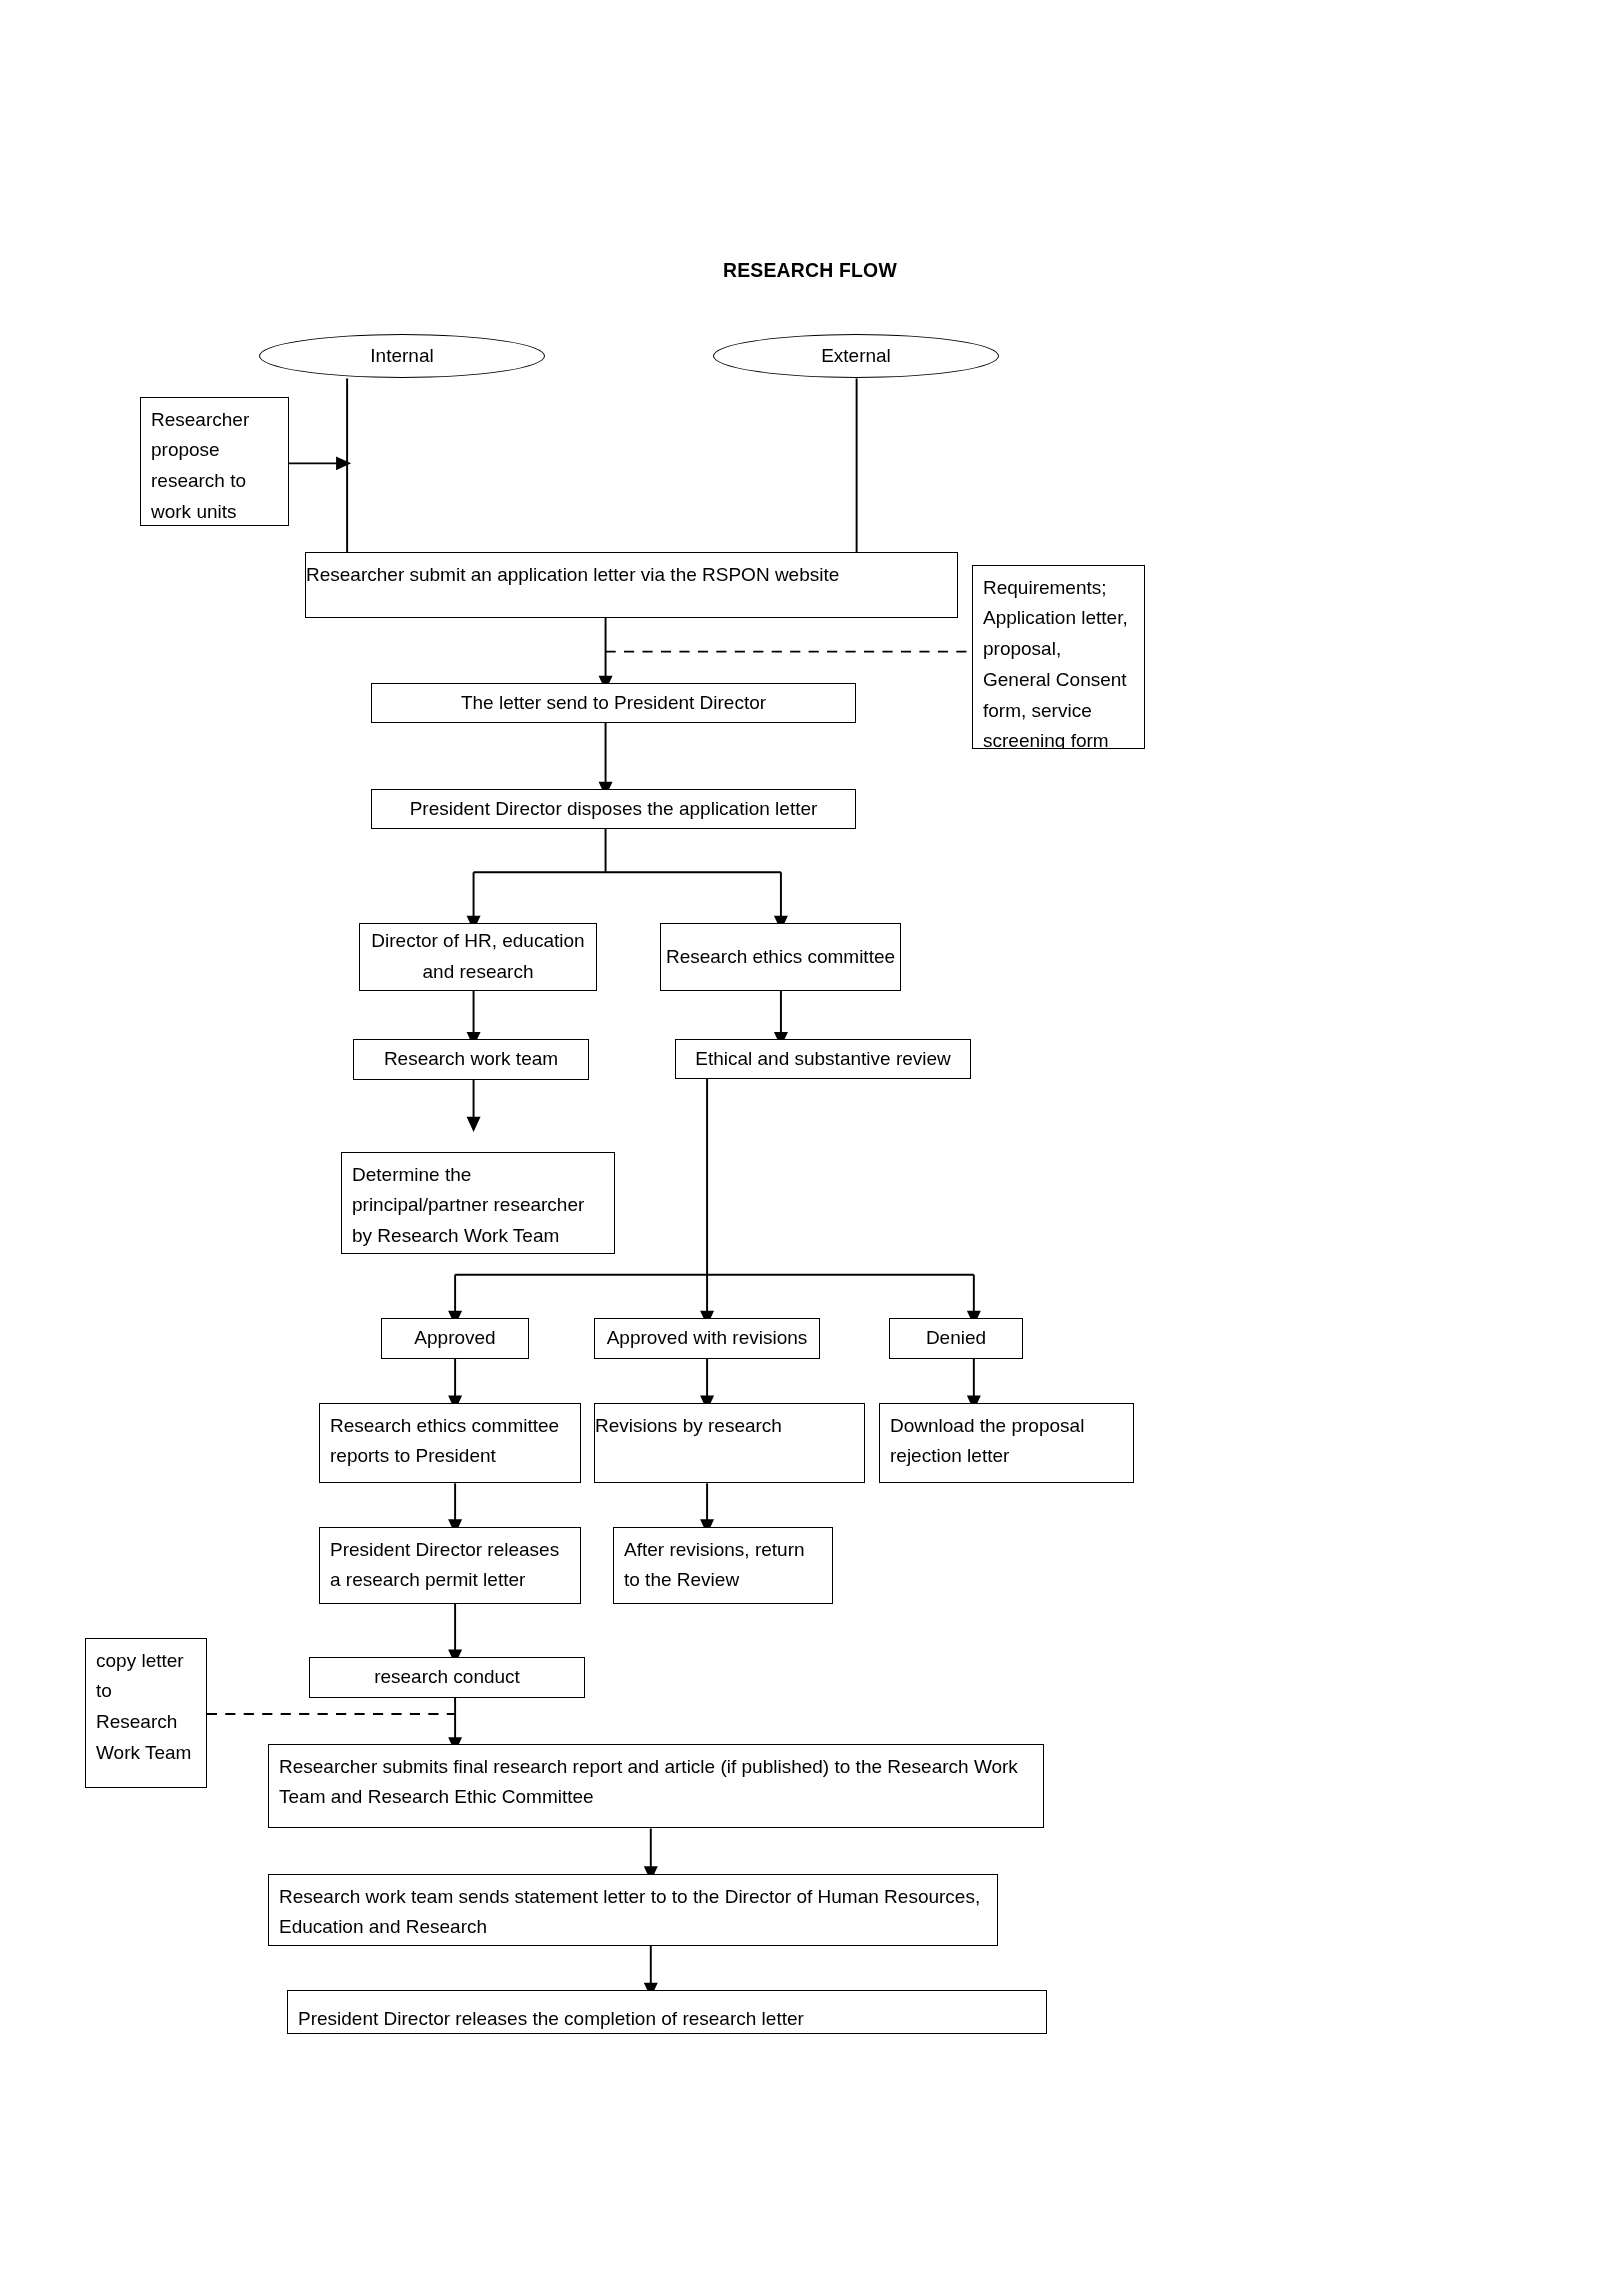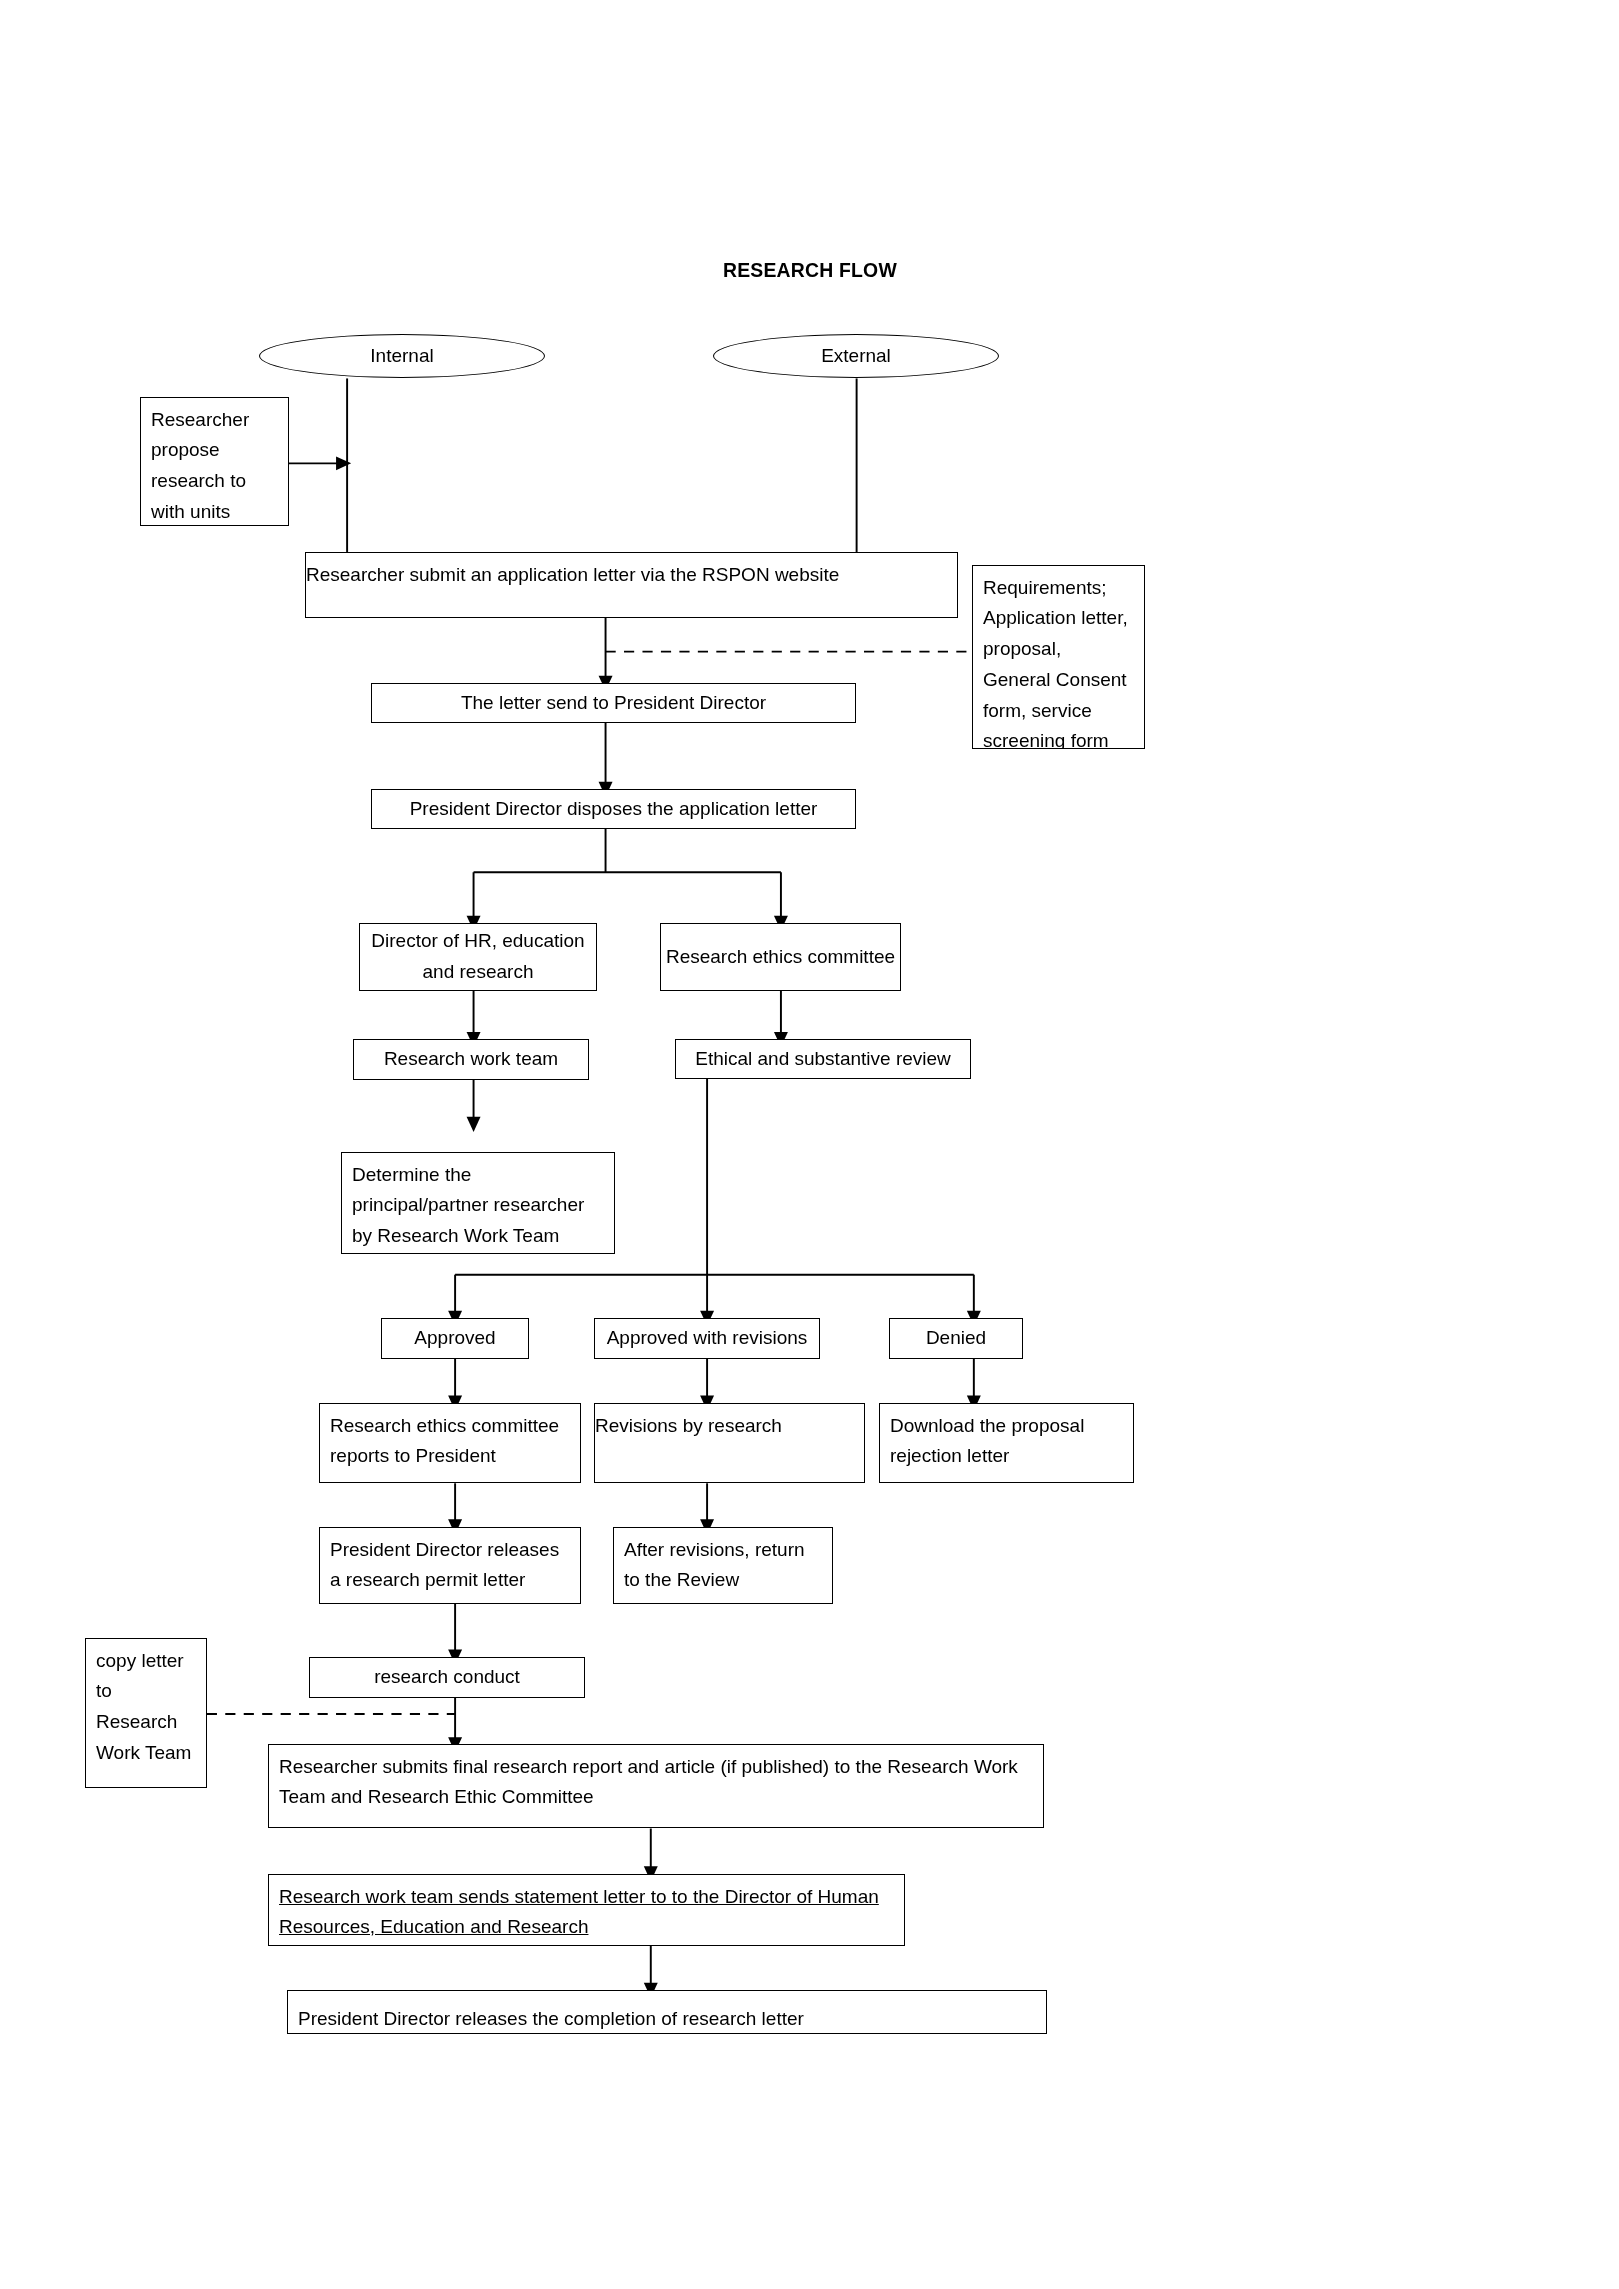--- a/index.html
+++ b/index.html
@@ -136,21 +136,21 @@
   <div class="title" style="left:723px; top:259px;">RESEARCH FLOW</div>
 
   <div class="ellipse" style="left:259px; top:334px; width:286px; height:44px;">
     <span>Internal</span>
   </div>
 
   <div class="ellipse" style="left:713px; top:334px; width:286px; height:44px;">
     <span>External</span>
   </div>
 
-  <div class="node left" style="left:140px; top:397px; width:149px; height:129px;">Researcher propose research to with units</div>
+  <div class="node left" style="left:140px; top:397px; width:149px; height:129px;">Researcher propose research to work units</div>
 
   <div class="node centertop" style="left:305px; top:552px; width:653px; height:66px;">Researcher submit an application letter via the RSPON website</div>
 
   <div class="node left" style="left:972px; top:565px; width:173px; height:184px;">Requirements; Application letter, proposal, General Consent form, service screening form</div>
 
   <div class="node center" style="left:371px; top:683px; width:485px; height:40px;">The letter send to President Director</div>
 
   <div class="node center" style="left:371px; top:789px; width:485px; height:40px;">President Director disposes the application letter</div>
 
   <div class="node center" style="left:359px; top:923px; width:238px; height:68px;">Director of HR, education and research</div>
@@ -178,18 +178,18 @@
   <div class="node left" style="left:319px; top:1527px; width:262px; height:77px;">President Director releases a research permit letter</div>
 
   <div class="node left" style="left:613px; top:1527px; width:220px; height:77px;">After revisions, return to the Review</div>
 
   <div class="node center" style="left:309px; top:1657px; width:276px; height:41px;">research conduct</div>
 
   <div class="node left" style="left:85px; top:1638px; width:122px; height:150px;">copy letter to Research Work Team</div>
 
   <div class="node left" style="left:268px; top:1744px; width:776px; height:84px;">Researcher submits final research report and article (if published) to the Research Work Team and Research Ethic Committee</div>
 
-  <div class="node left" style="left:268px; top:1874px; width:637px; height:72px;text-decoration:underline;">Research work team sends statement letter to to the Director of Human Resources, Education and Research</div>
+  <div class="node left" style="left:268px; top:1874px; width:730px; height:72px;">Research work team sends statement letter to to the Director of Human Resources, Education and Research</div>
 
   <div class="node left" style="left:287px; top:1990px; width:760px; height:44px; padding-top:13px;">President Director releases the completion of research letter</div>
 
 </div>
 
 
 </body></html>

